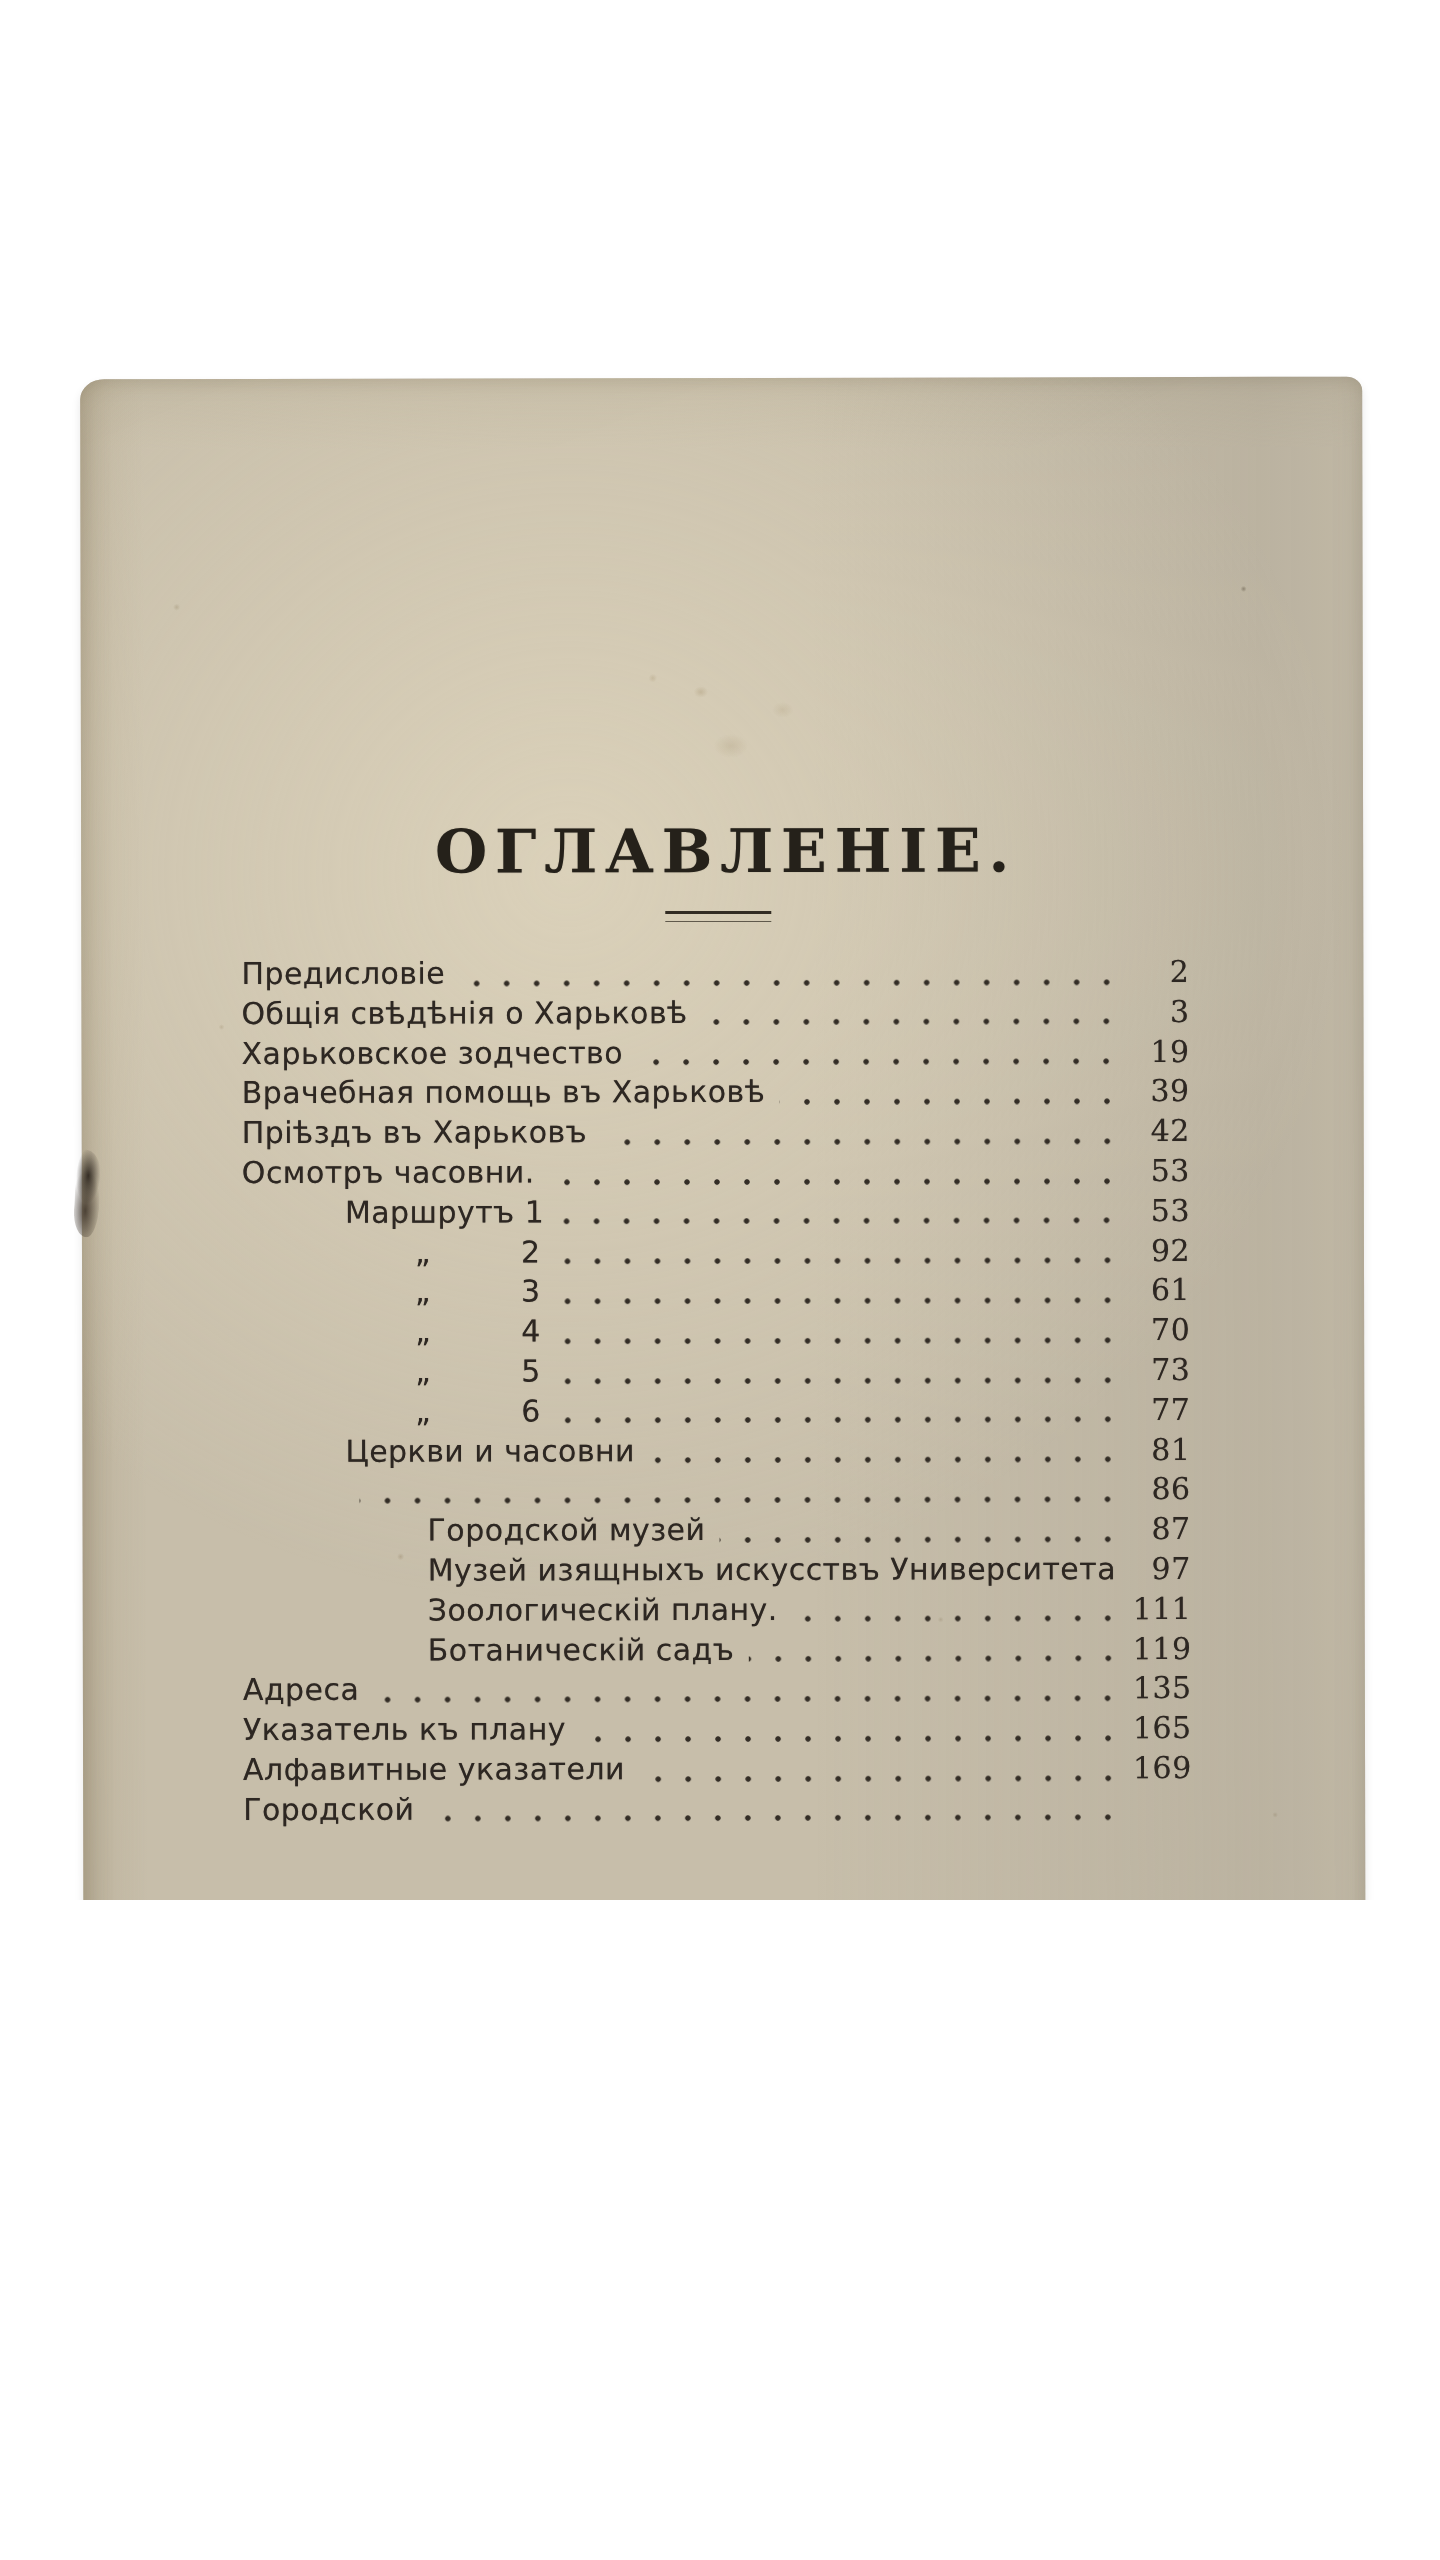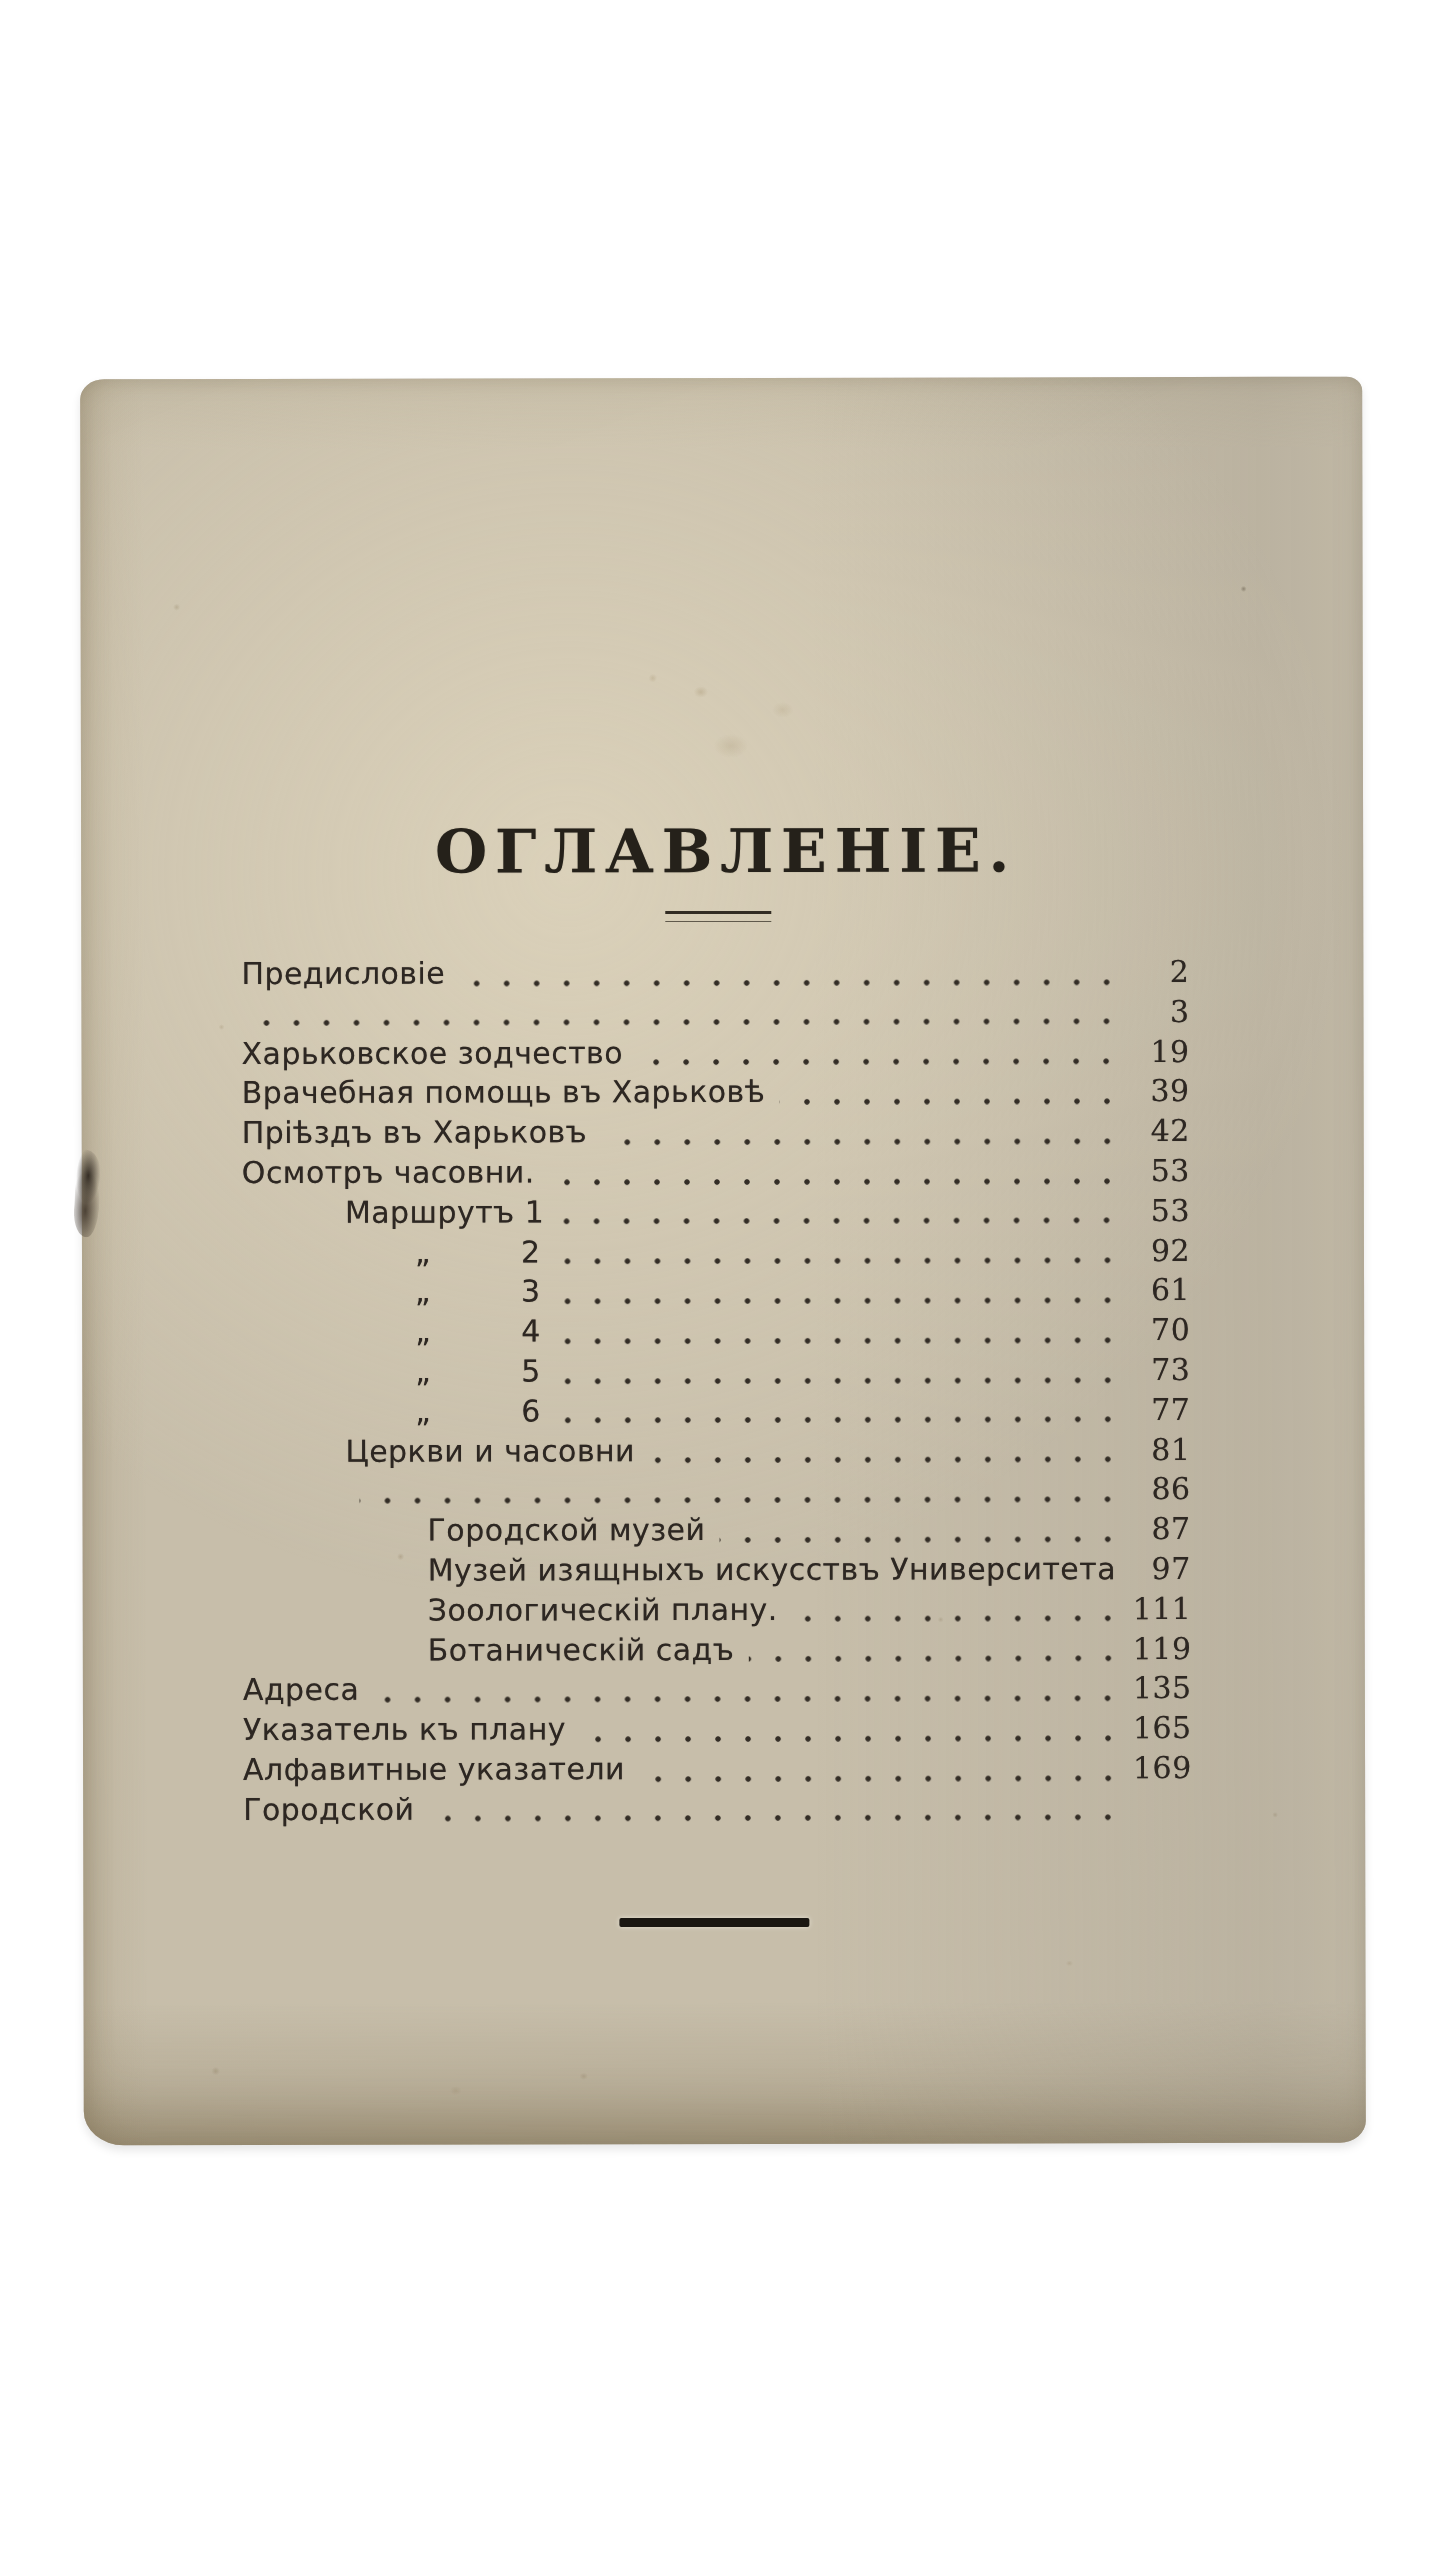--- a/index.html
+++ b/index.html
@@ -1,17 +1,17 @@
 <!DOCTYPE html>
 <html><head>
 <meta charset="utf-8">
 <style>
   html,body{margin:0;padding:0;background:#ffffff;}
   .photo{
-    position:relative;width:1440px;height:2560px;background:#ffffff;overflow:hidden;
+    position:relative;width:1440px;height:1900px;background:#ffffff;overflow:hidden;
     font-family:"DejaVu Sans",sans-serif;
   }
   .book-page{
     position:absolute;left:82px;top:378px;width:1282px;height:1766px;
     background:#c7beaa;
     border-radius:24px 16px 26px 40px / 20px 14px 22px 34px;
     transform:rotate(-0.12deg);
     box-shadow:
       inset 16px 0 26px -12px rgba(105,92,68,.32),
       inset -10px 0 18px -10px rgba(125,115,97,.30),
@@ -104,20 +104,21 @@
     <div class="ink-smudge"></div>
     <h1 class="title">ОГЛАВЛЕНІЕ.</h1>
     <div class="title-rule"></div>
     <div class="toc" id="toc">
         <div class="toc-row ind0">
           <span class="lbl">Предисловіе</span>
           <div class="leader"></div>
           <span class="page-num">2</span>
         </div>
         <div class="toc-row ind0">
+          <span class="lbl">Общія свѣдѣнія о Харьковѣ</span>
           <div class="leader"></div>
           <span class="page-num">3</span>
         </div>
         <div class="toc-row ind0">
           <span class="lbl">Харьковское зодчество</span>
           <div class="leader"></div>
           <span class="page-num">19</span>
         </div>
         <div class="toc-row ind0">
           <span class="lbl">Врачебная помощь въ Харьковѣ</span>

